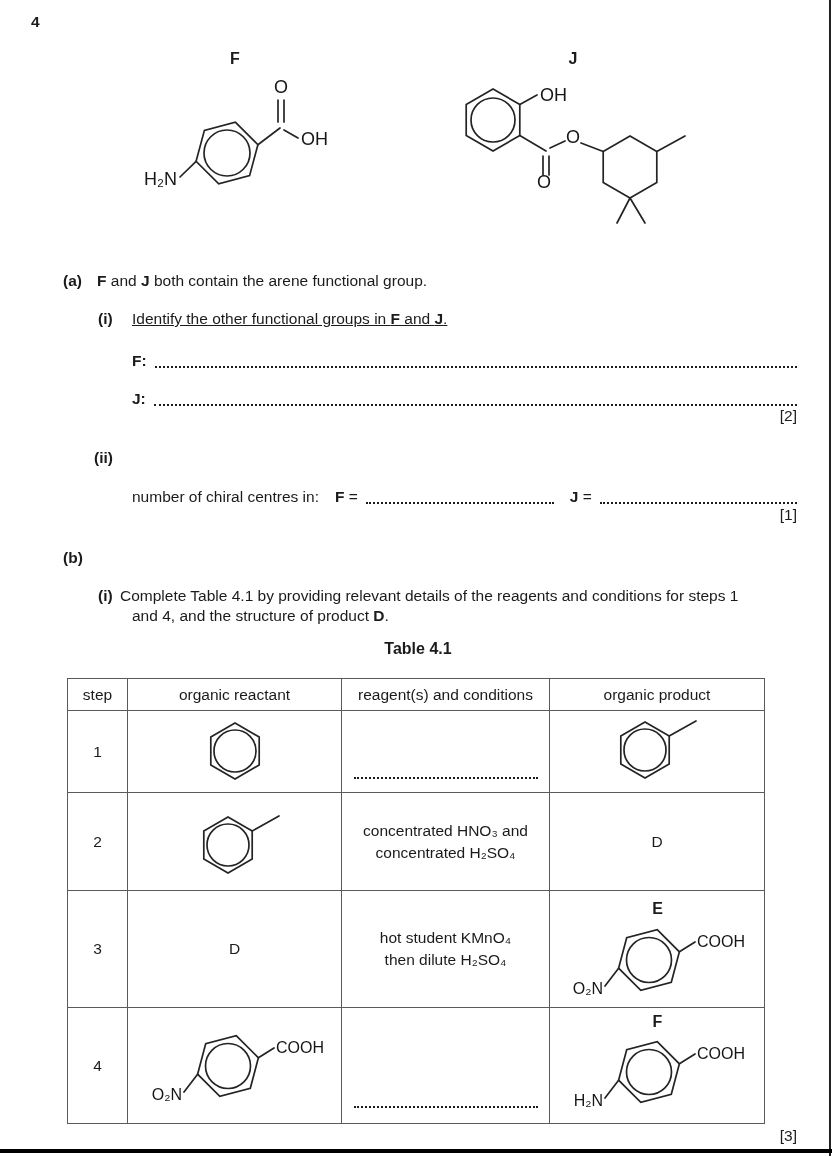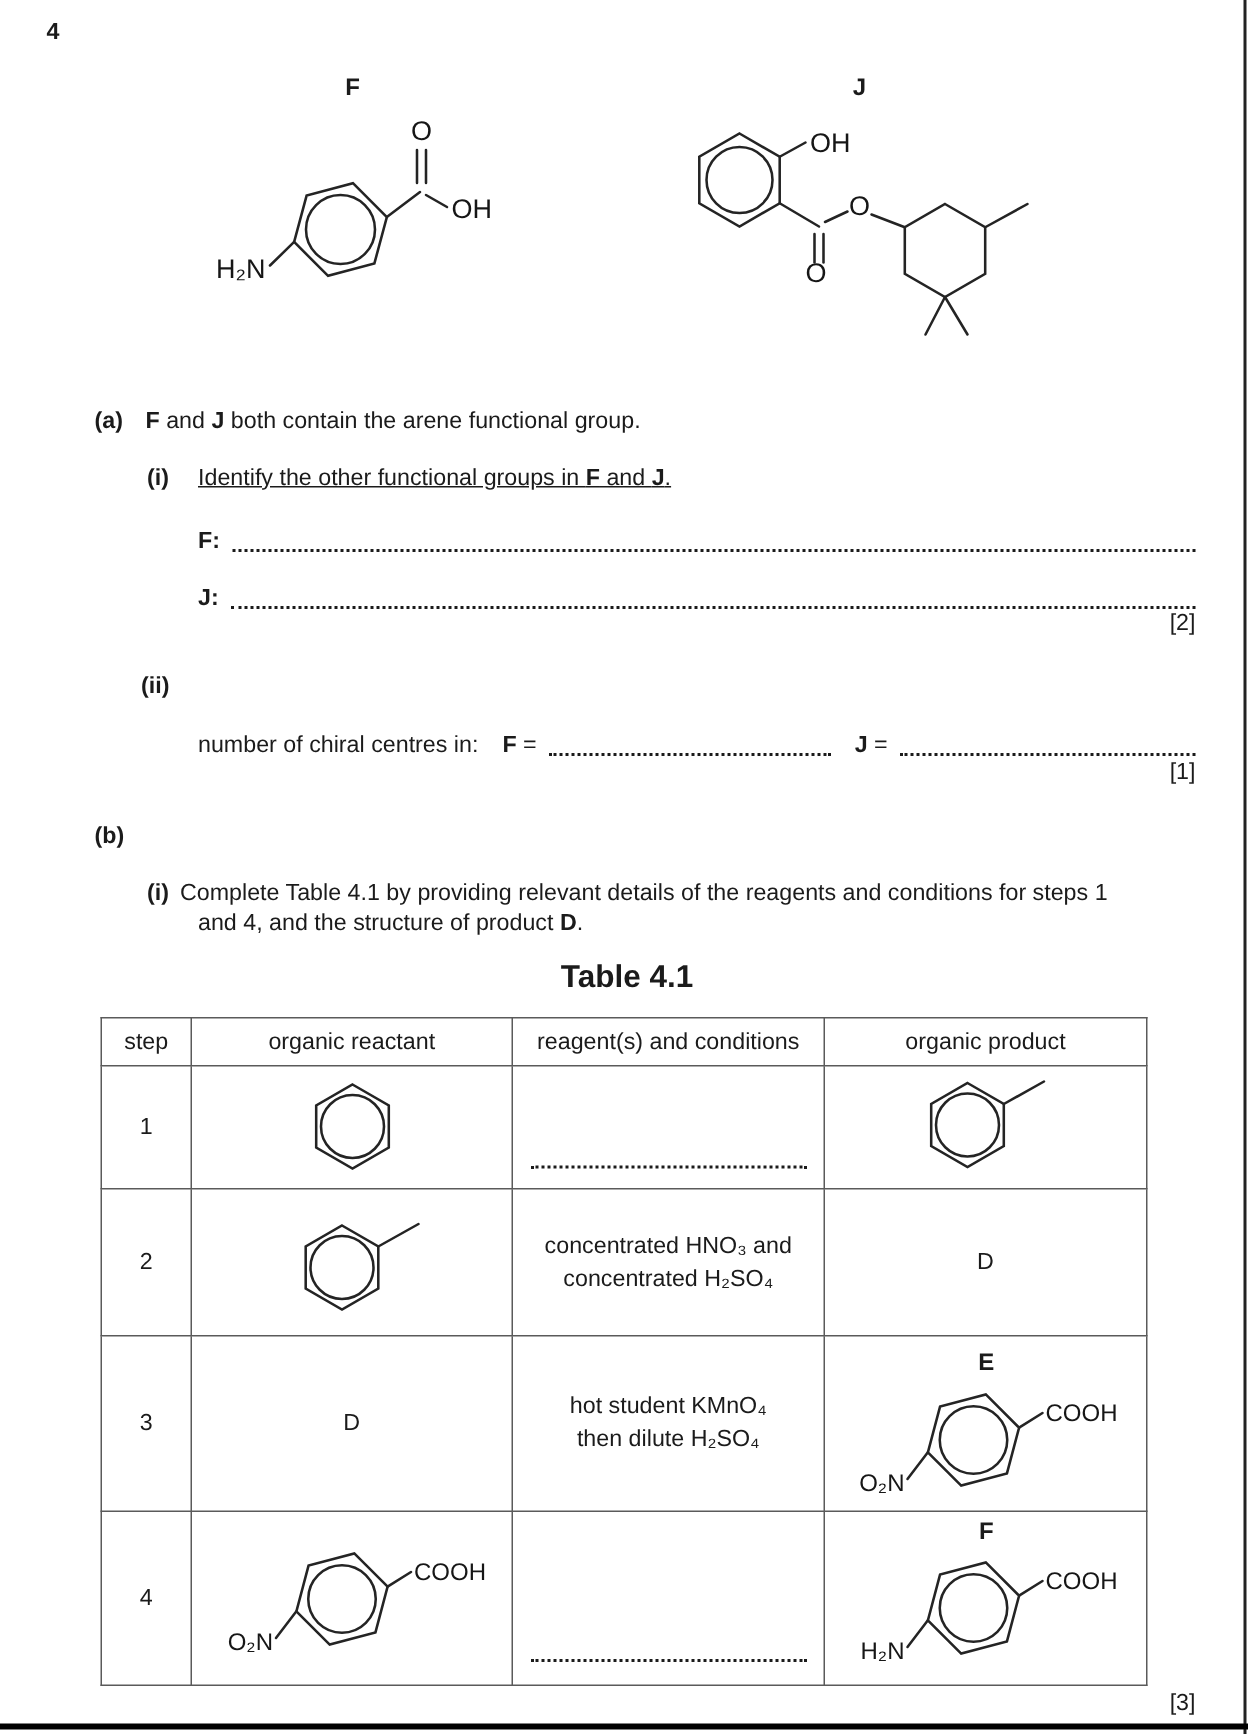--- a/index.html
+++ b/index.html
@@ -111,21 +111,21 @@
     <span class="dots grow"></span>
   </div>
   <div class="marks" style="top:506px;">[1]</div>
 
   <div class="abs b" style="left:63px; top:549px;">(b)</div>
 
   <div class="abs b" style="left:98px; top:587px;">(i)</div>
   <div class="abs nowrap" style="left:120px; top:587px;">Complete Table 4.1 by providing relevant details of the reagents and conditions for steps 1</div>
   <div class="abs nowrap" style="left:132px; top:607px;"><span>and 4, and the structure of product </span><span style="font-weight: bold;">D</span><span>.</span></div>
 
-  <div class="abs b center" style="left:68px; top:640px; width:700px; font-size:21px;">Table 4.1</div>
+  <div class="abs b center" style="left:68px; top:640px; width:700px; font-size:16px;">Table 4.1</div>
 
   <table class="synth">
     <colgroup>
       <col style="width:60px">
         <col style="width:214px">
         <col style="width:208px">
         <col style="width:215px">
     </colgroup>
     <tbody>
         <tr style="height:32px;">

